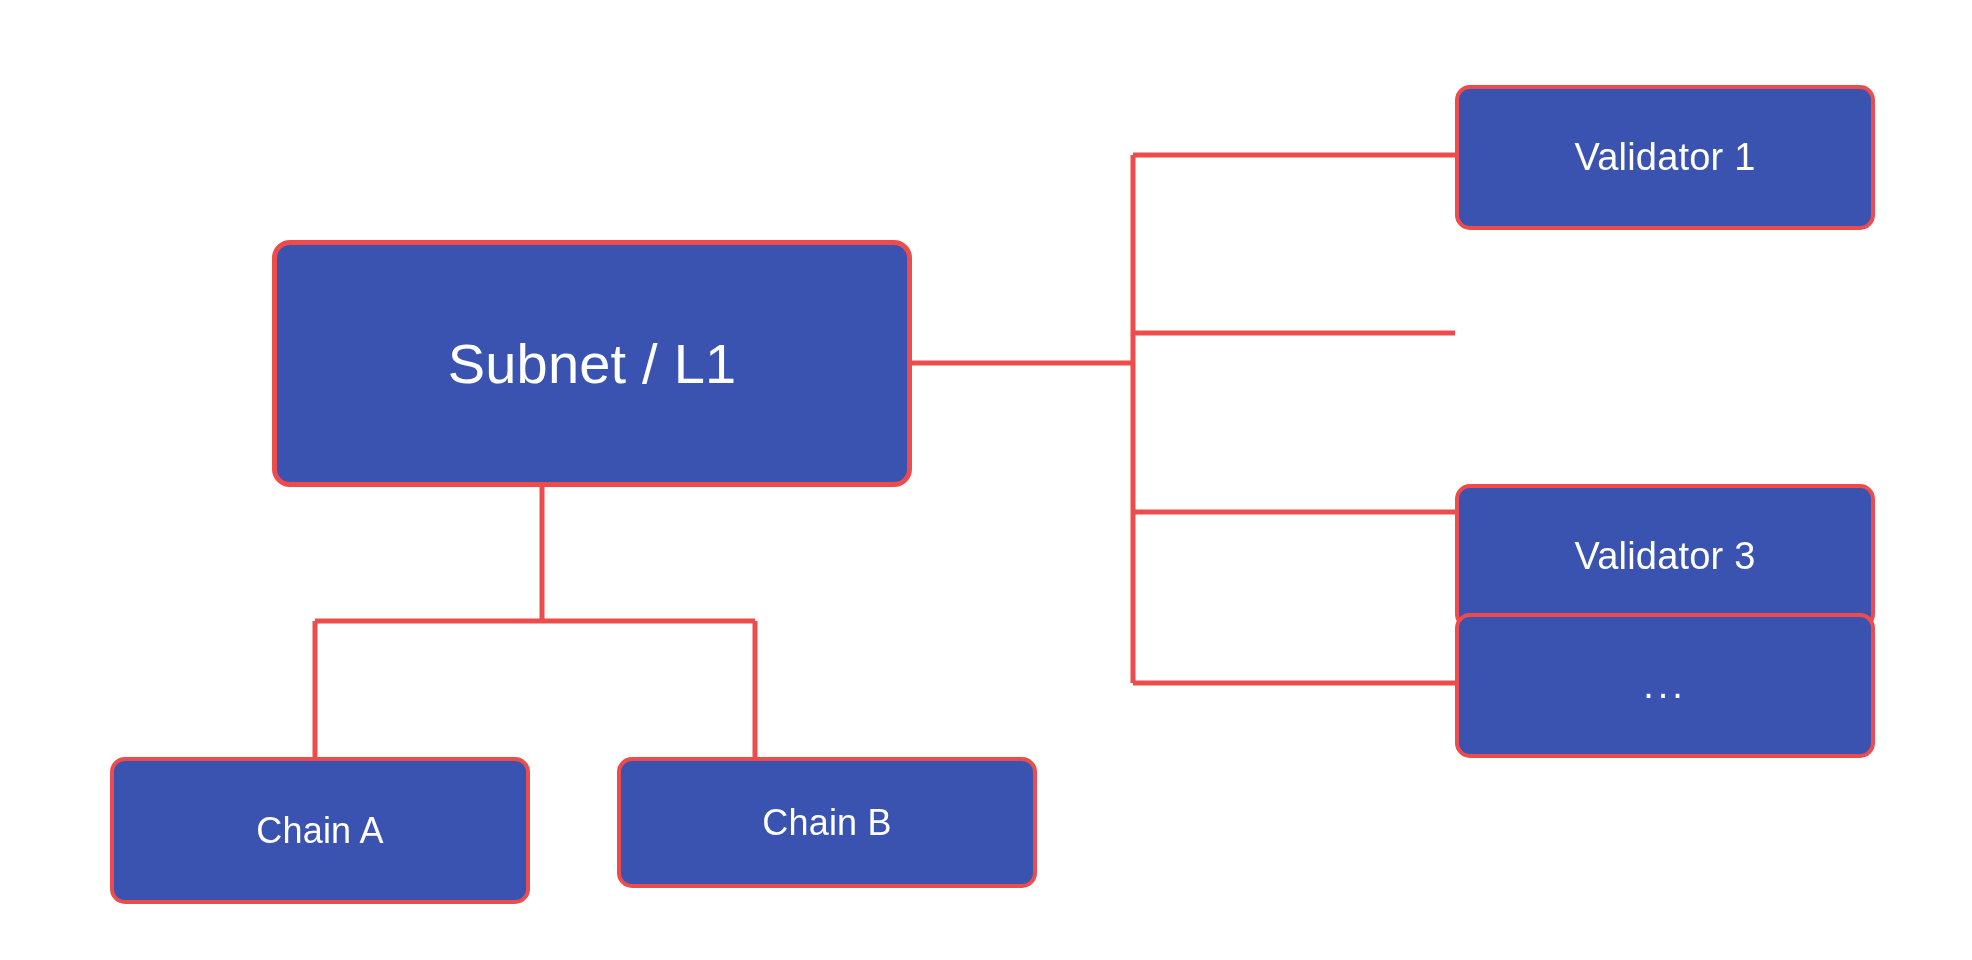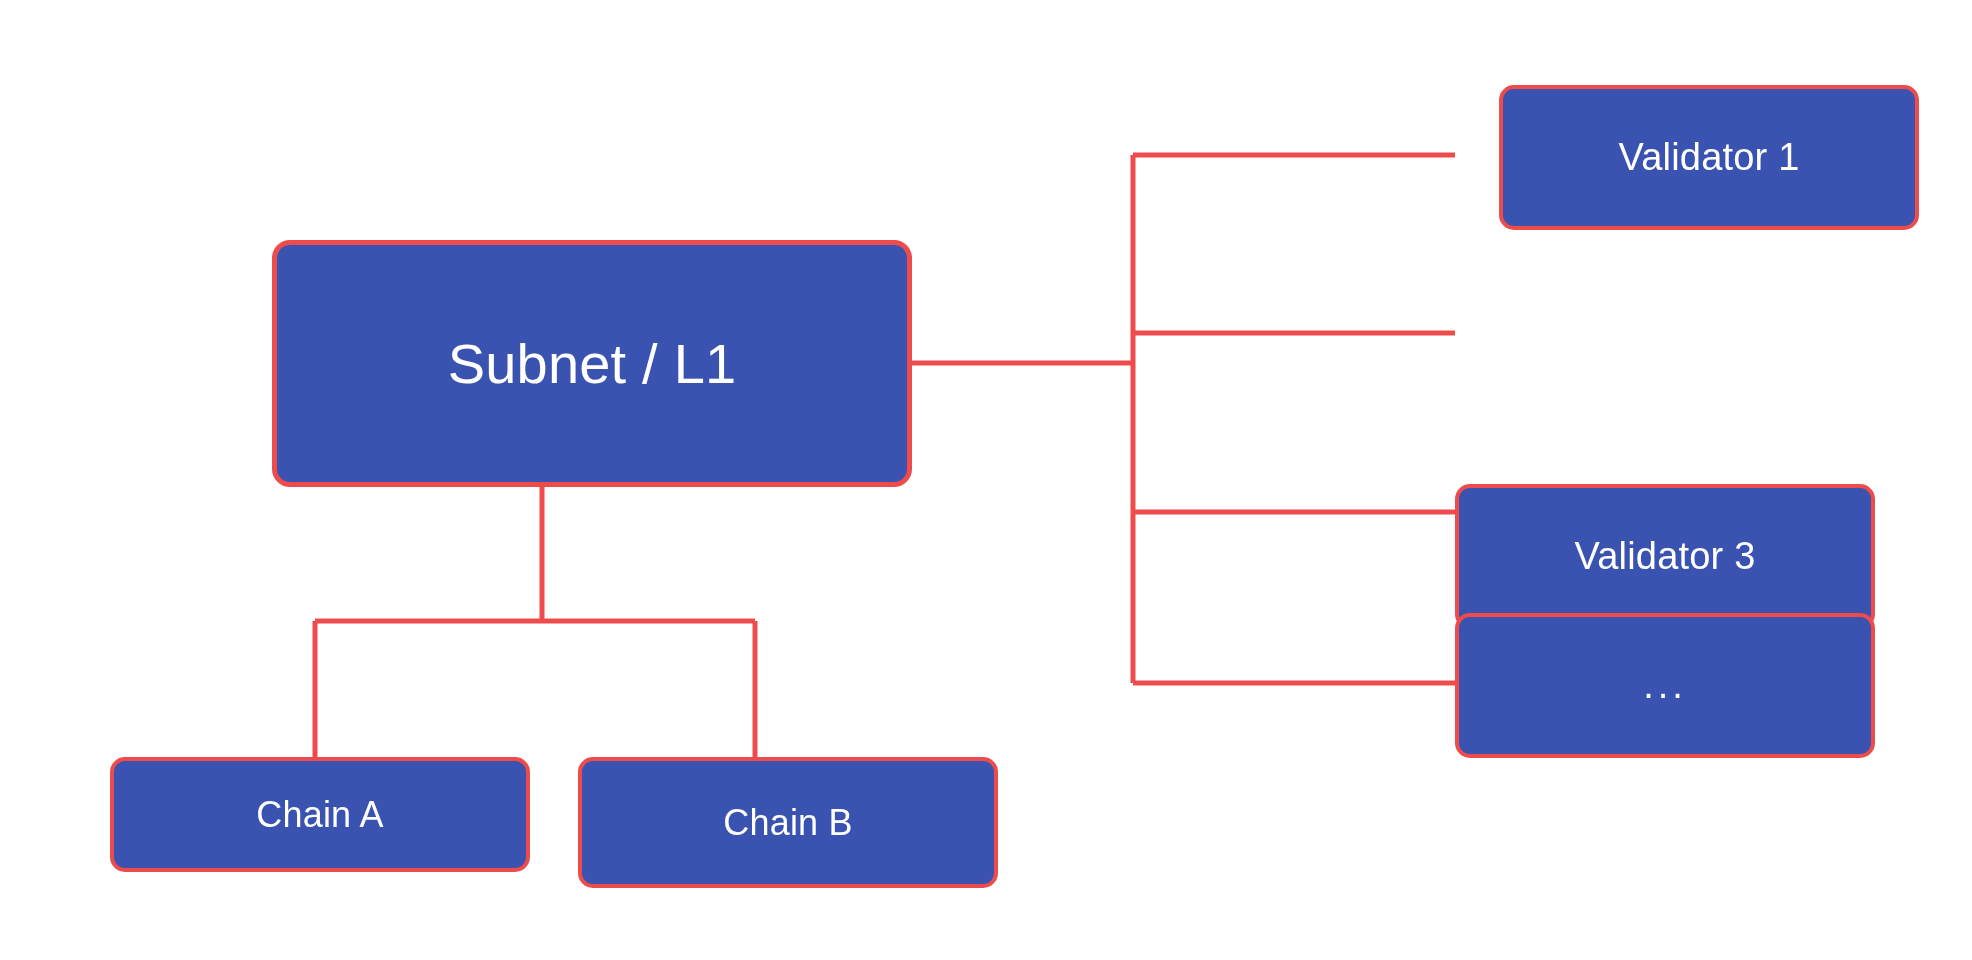--- a/index.html
+++ b/index.html
@@ -57,38 +57,38 @@
     border-radius: 18px;
     border-width: 5px;
   }
   #node-subnet .node-label { font-size: 56px; }
 
   
   #node-chain-a {
     left: 110px;
     top: 757px;
     width: 420px;
-    height: 115px;
+    height: 147px;
   }
   #node-chain-b {
-    left: 578px;
+    left: 617px;
     top: 757px;
     width: 420px;
     height: 131px;
   }
   #node-chain-a .node-label,
   #node-chain-b .node-label { font-size: 36px; }
 
   
   .validator {
     left: 1455px;
     width: 420px;
     height: 145px;
   }
-  #node-validator-1 { top: 85px; margin-left: 44px; }
+  #node-validator-1 { top: 85px; }
   #node-validator-2 { top: 260px; }
   #node-validator-3 { top: 440px; margin-top: 44px; }
   #node-validator-more { top: 613px; }
   .validator .node-label { font-size: 38px; }
   #node-validator-more .node-label {
     font-size: 38px;
     letter-spacing: 4px;
     line-height: 0.6;
   }
 </style>

